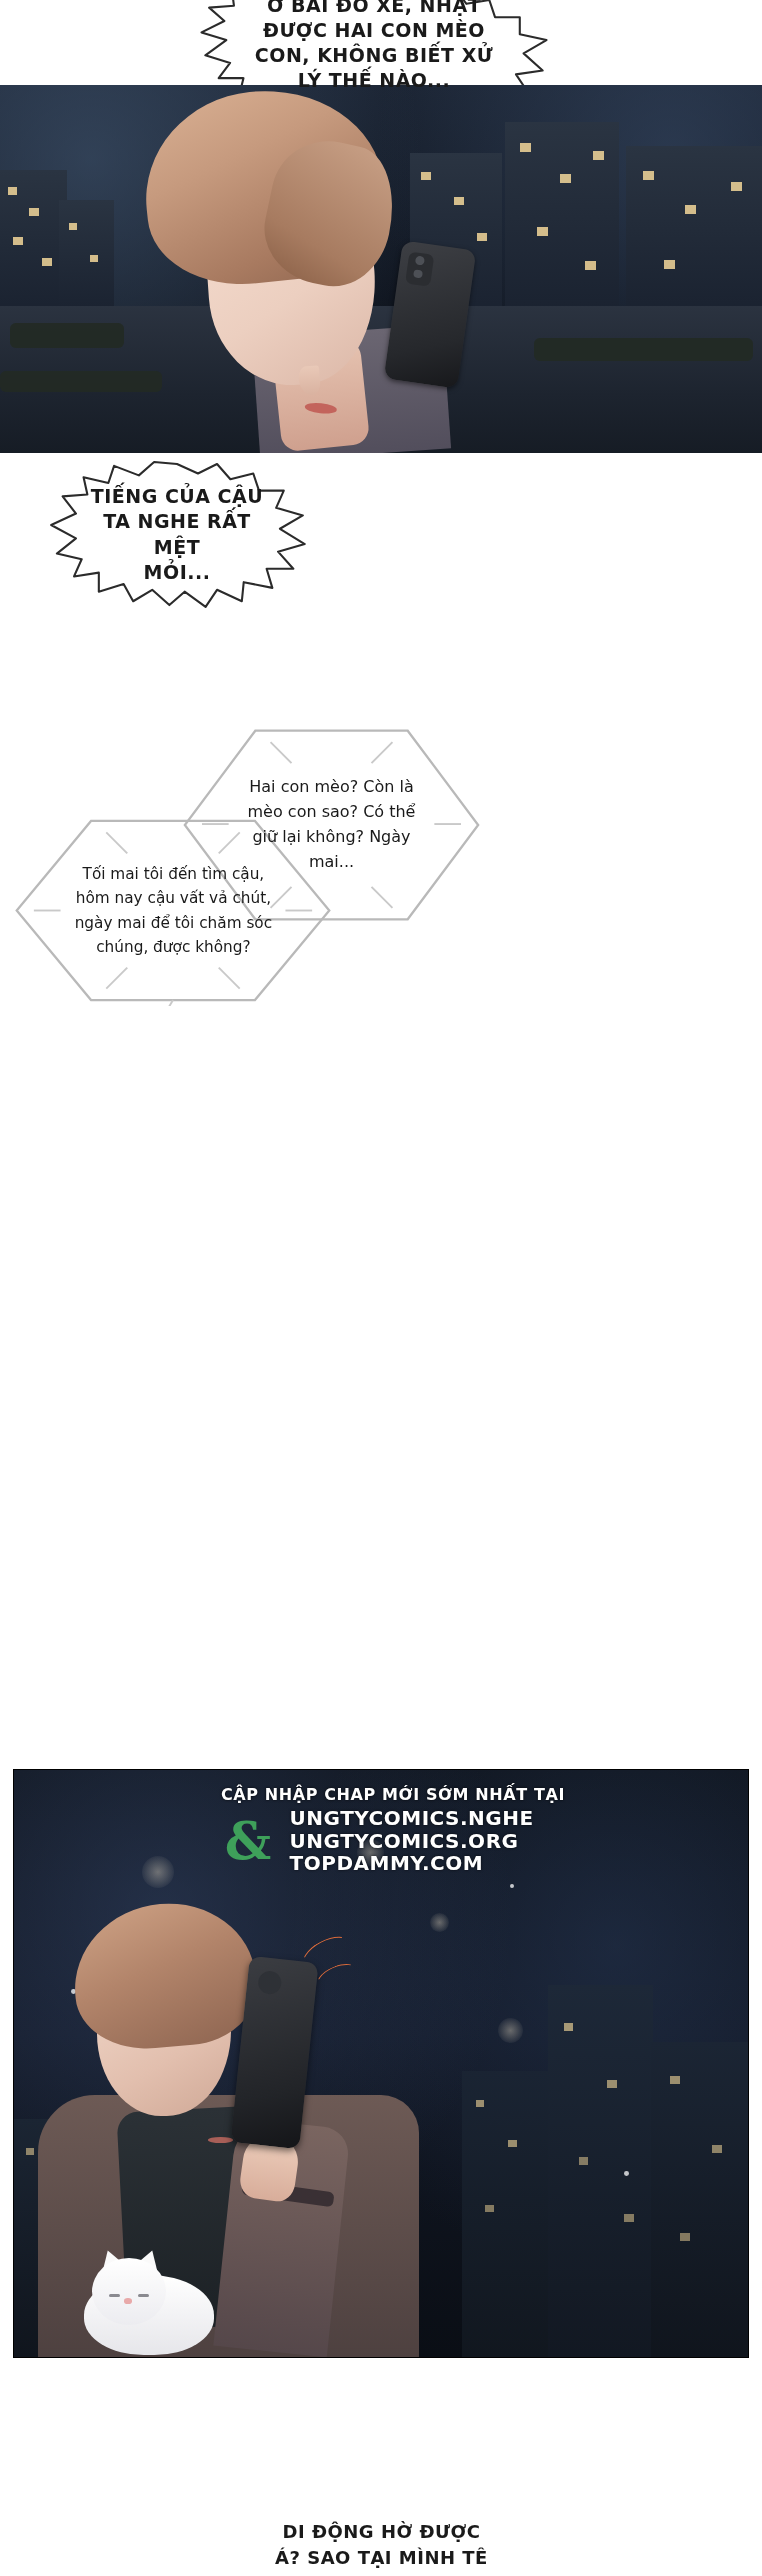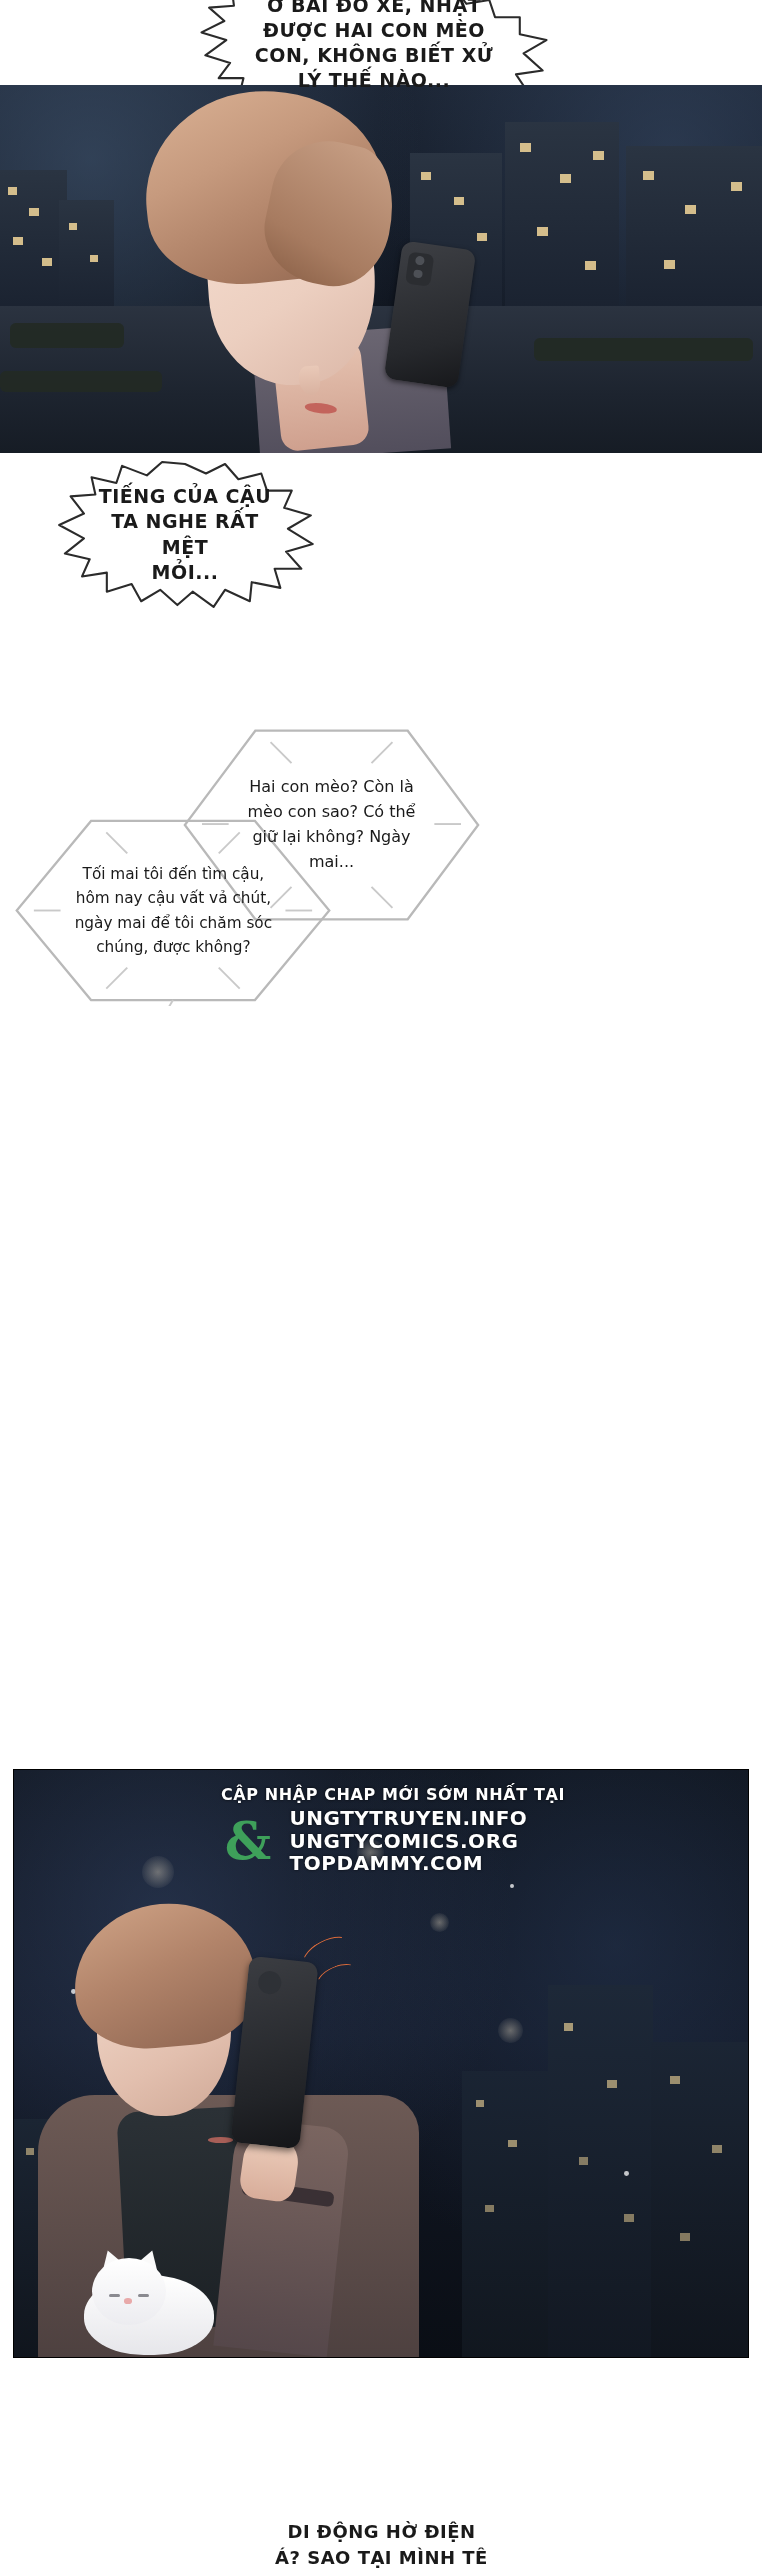--- a/index.html
+++ b/index.html
@@ -319,21 +319,21 @@
       <div id="hair1b"></div>
       <div id="phone1">
         <div id="cam1">
           <div class="camdot" style="left:7.6px; top:3.8px;"></div>
           <div class="camdot" style="left:7.6px; top:17px;"></div>
         </div>
       </div>
     </div>
   </div>
 
-  <div class="bubble bubble-burst" id="bubble-tired" style="left:42px; top:458px; width:286px; height:153px;align-items:center;">
+  <div class="bubble bubble-burst" id="bubble-tired" style="left:34px; top:458px; width:286px; height:153px;align-items:center;">
     <svg width="286" height="153" viewBox="0 0 300 160" aria-hidden="true">
       <polygon points="150,6 172,16 192,6 206,22 230,16 236,34 262,34 254,52 282,60 258,74 284,90 256,98 272,116 244,116 250,136 220,130 218,150 192,138 180,156 158,140 142,154 124,138 104,150 94,132 68,140 68,120 42,124 50,106 24,100 44,84 18,70 44,58 30,40 56,38 52,20 78,26 84,8 110,18 126,4" fill="#ffffff" stroke="#2b2b2b" stroke-width="2.2" stroke-linejoin="round"></polygon>
     </svg>
     <span class="bubble-text t-caps" style="font-size:19px; line-height:1.34; width:191px;">TIẾNG CỦA CẬU
 TA NGHE RẤT MỆT
 MỎI...</span>
   </div>
 
   <div class="bubble bubble-hex" id="bubble-phone-right" style="left:179px; top:725px; width:305px; height:200px;">
     <svg width="305" height="200" viewBox="0 0 320 210" aria-hidden="true">
@@ -438,25 +438,25 @@
   </div>
 
   <div id="wm-top">CẬP NHẬP CHAP MỚI SỚM NHẤT TẠI</div>
   <div id="watermark">
     <div id="wm-logo">
       <svg width="61" height="61" viewBox="0 0 64 64" aria-hidden="true">
         <text x="4" y="50" font-family="DejaVu Serif, serif" font-size="54" font-weight="700" fill="#3ea05a">&amp;</text>
       </svg>
     </div>
     <div id="wm-lines">
-      <div class="wm-line">UNGTYTRUYEN.INFO</div>
+      <div class="wm-line">UNGTYCOMICS.NGHE</div>
       <div class="wm-line">UNGTYCOMICS.ORG</div>
       <div class="wm-line">TOPDAMMY.COM</div>
     </div>
   </div>
 
   <div class="bubble" id="bubble-bottom" style="left:191px; top:2516px; width:381px; height:57px;">
-    <span class="bubble-text t-caps" style="font-size:18px; line-height:1.4; width:315px;">DI ĐỘNG HỜ ĐIỆN
+    <span class="bubble-text t-caps" style="font-size:18px; line-height:1.4; width:315px;">DI ĐỘNG HỜ ĐƯỢC
 Á? SAO TẠI MÌNH TÊ</span>
   </div>
 
 </div>
 
 
 </body></html>

